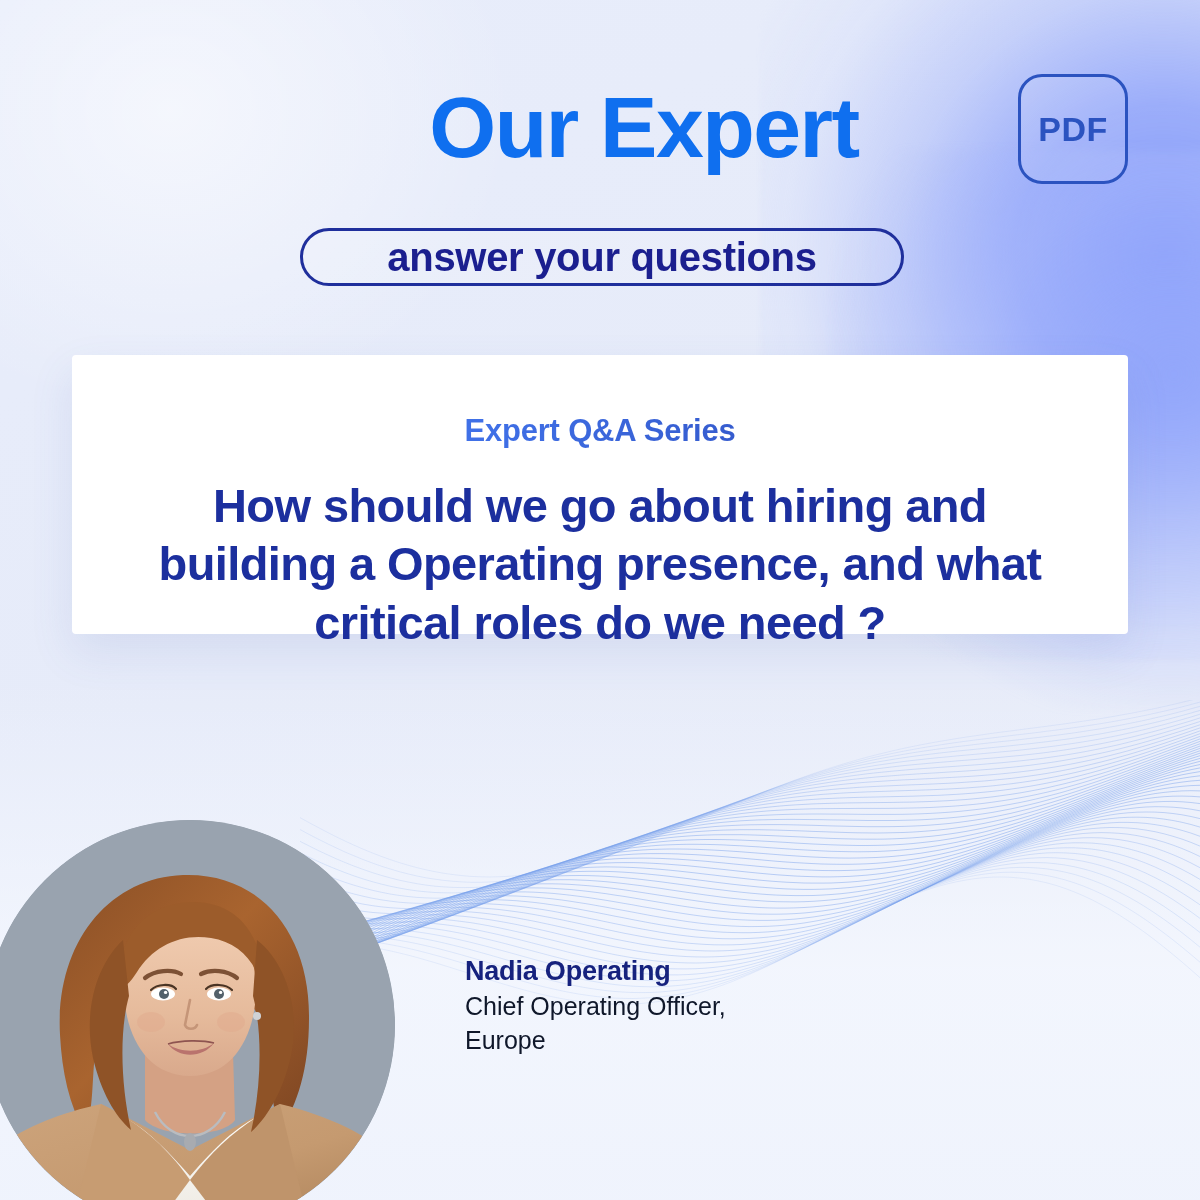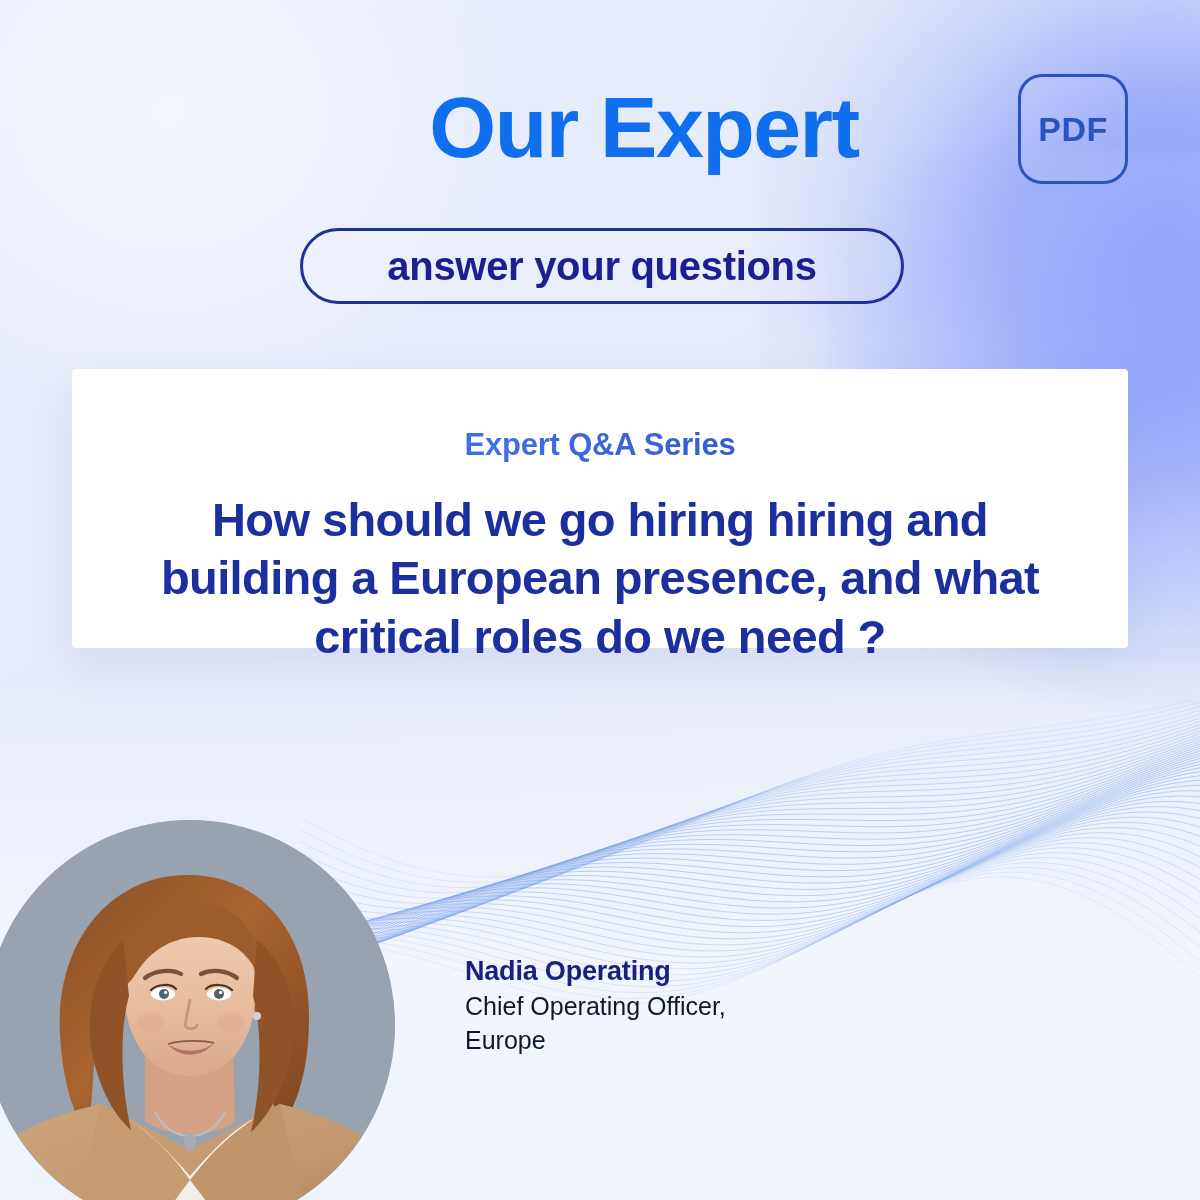--- a/index.html
+++ b/index.html
@@ -93,21 +93,21 @@
     letter-spacing: -1.5px;
     color: #0f6fef;
     line-height: 1;
     margin-left: 44px;
   }
   .pill {
     position: absolute;
     left: 300px;
     top: 228px;
     width: 604px;
-    height: 76px;
+    height: 58px;
     box-sizing: border-box;
     border: 3px solid #1f2f9c;
     border-radius: 40px;
     display: flex;
     align-items: center;
     justify-content: center;
     background: rgba(255,255,255,0.12);
   }
   .pill-text {
     font-size: 40px;
@@ -135,21 +135,21 @@
     font-size: 34px;
     font-weight: 700;
     color: #2b53c0;
     letter-spacing: 0.5px;
   }
 
   
   .card {
     position: absolute;
     left: 72px;
-    top: 369px;
+    top: 355px;
     width: 1056px;
     height: 279px;
     background: #ffffff;
     border-radius: 4px;
     box-shadow: 0 18px 44px rgba(86,110,180,0.12);
   }
   .card-eyebrow {
     position: absolute;
     left: 0;
     top: 58px;
@@ -284,21 +284,21 @@
   <div class="pill">
     <span class="pill-text">answer your questions</span>
   </div>
 
   <div class="pdf-badge">
     <span class="pdf-badge-label">PDF</span>
   </div>
 
   <div class="card">
     <div class="card-eyebrow">Expert Q&amp;A Series</div>
-    <div class="card-question">How should we go hiring hiring and building a European presence, and what critical roles do we need ?</div>
+    <div class="card-question">How should we go about hiring and building a Operating presence, and what critical roles do we need ?</div>
   </div>
 
   <div class="portrait">
     <svg class="portrait-figure" viewBox="0 0 410 410" xmlns="http://www.w3.org/2000/svg">
       <defs>
         <linearGradient id="hairG" x1="0" y1="0" x2="1" y2="1">
           <stop offset="0%" stop-color="#8a4f26"></stop>
           <stop offset="45%" stop-color="#a9642f"></stop>
           <stop offset="100%" stop-color="#7d4522"></stop>
         </linearGradient>

